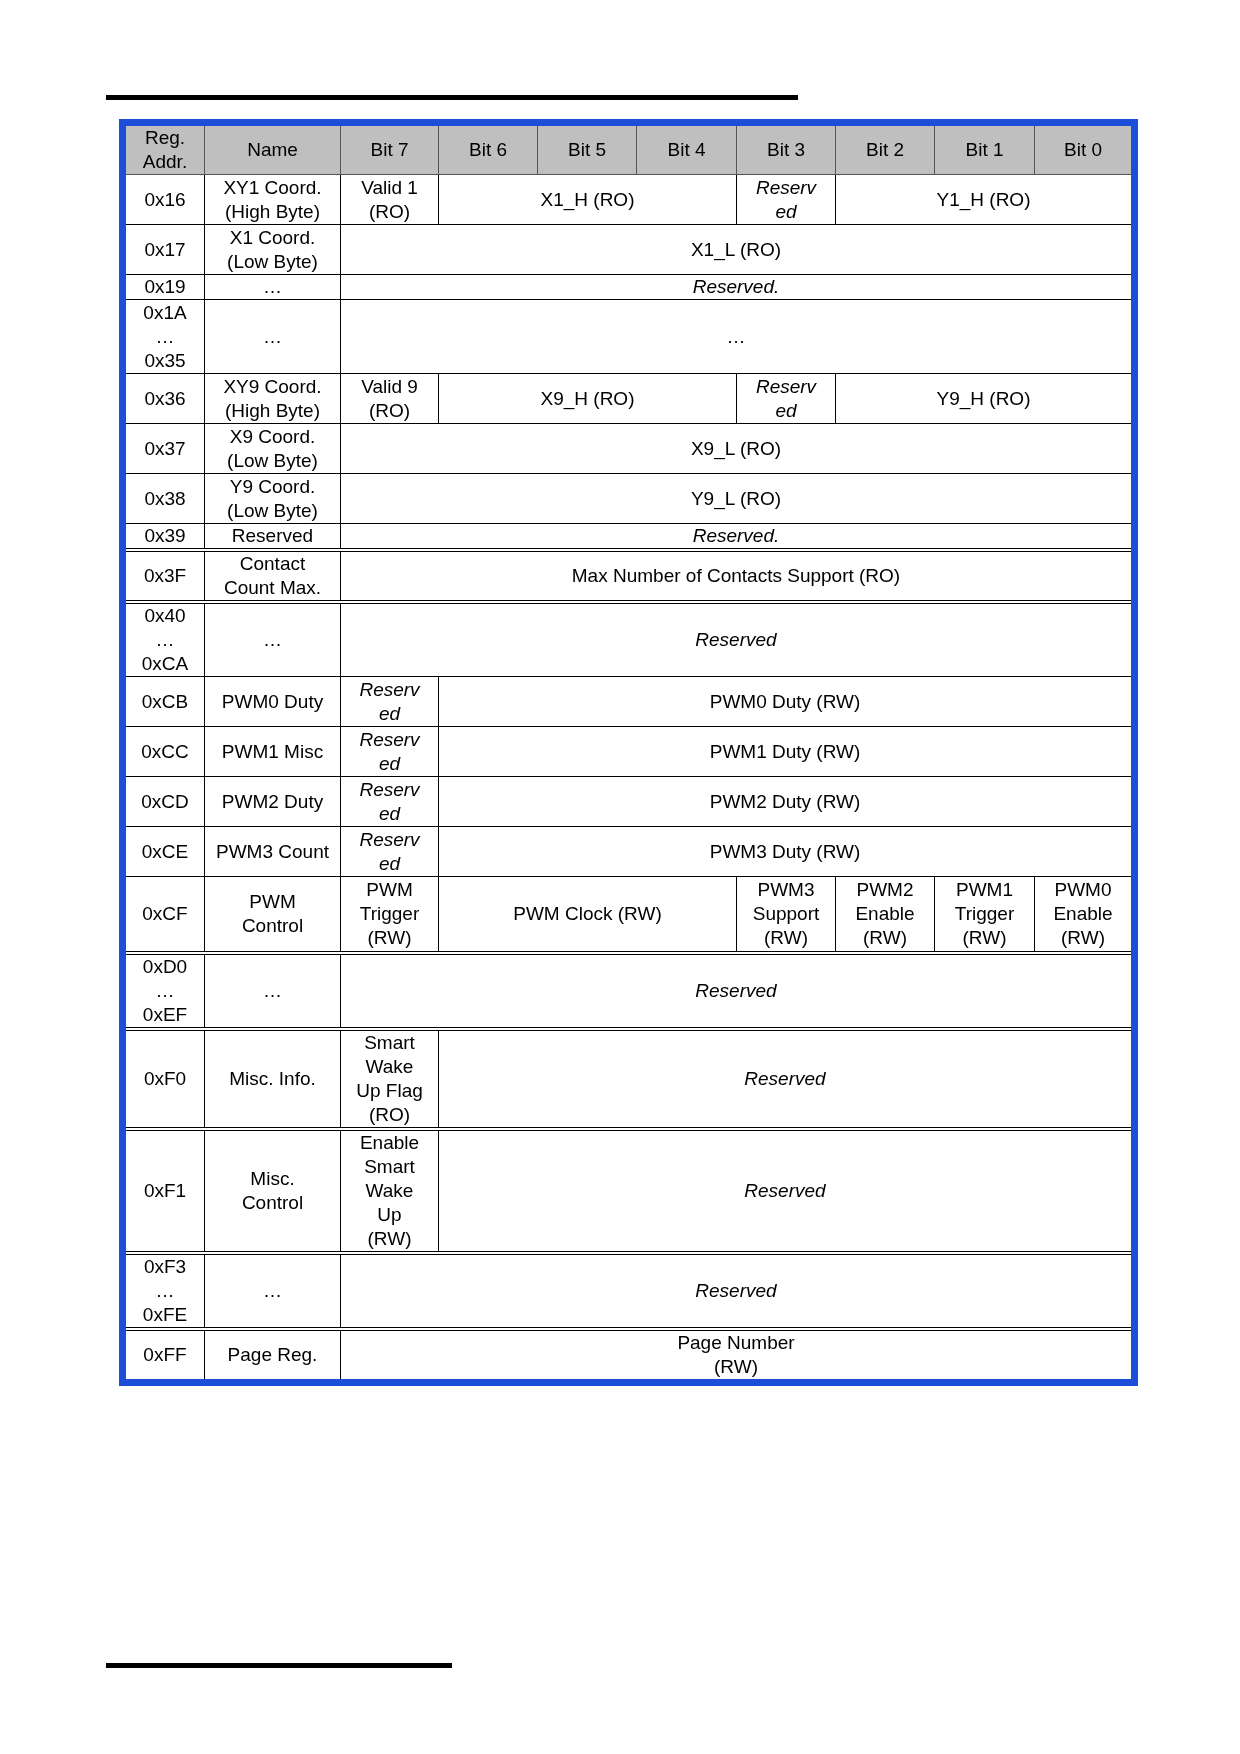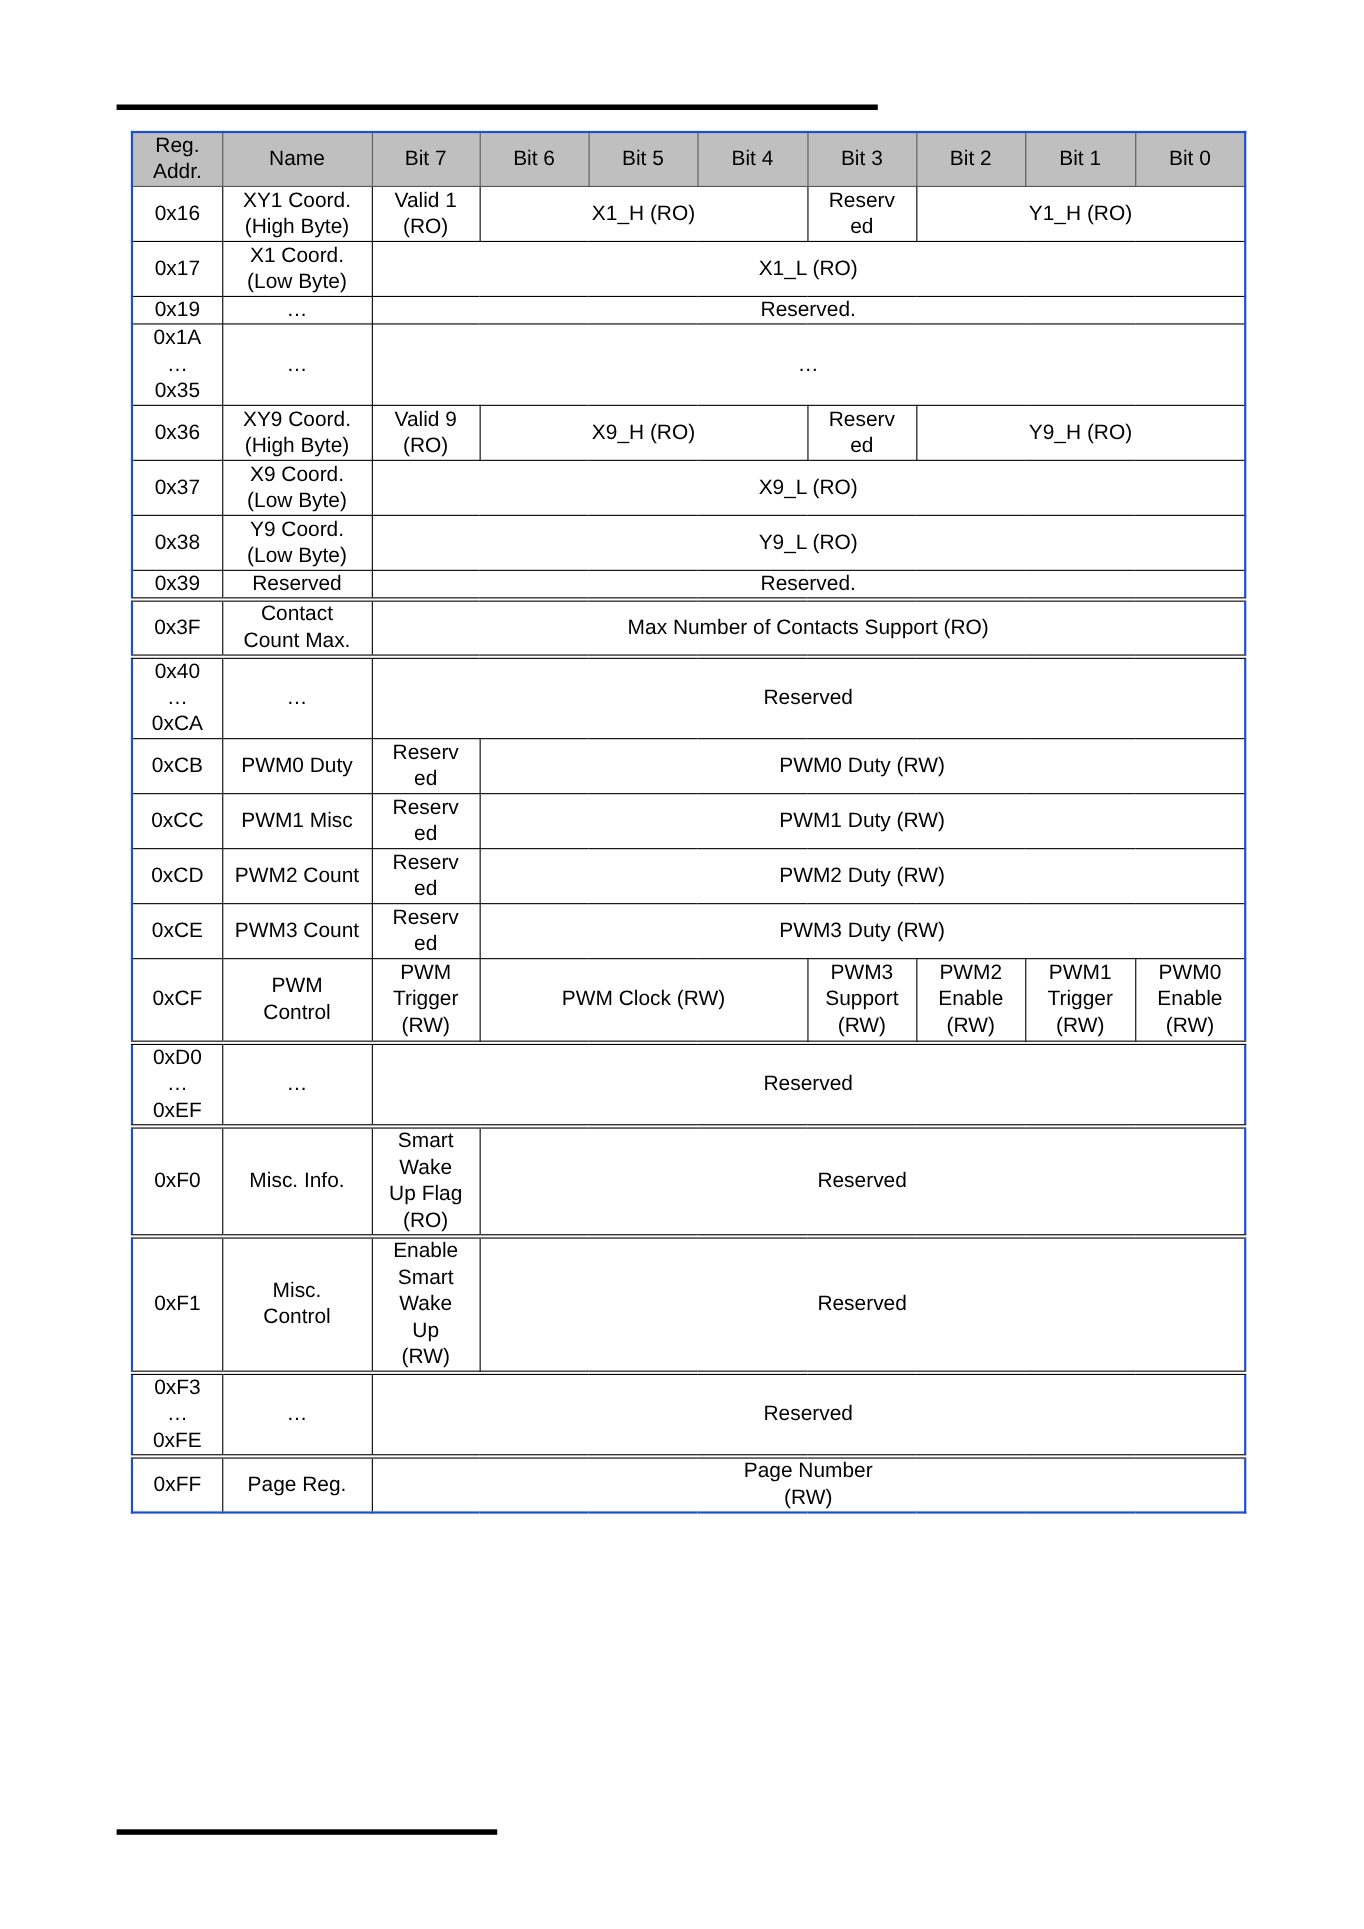--- a/index.html
+++ b/index.html
@@ -1,23 +1,23 @@
 <!DOCTYPE html>
 <html><head>
 <meta charset="utf-8">
 <style>
   html, body { margin: 0; padding: 0; background: #ffffff; }
   body { width: 1240px; height: 1754px; position: relative; font-family: "Liberation Sans", sans-serif; color: #000; }
   .rule-top { position: absolute; left: 106px; top: 95px; width: 692px; height: 5px; background: #000; }
   .rule-bottom { position: absolute; left: 106px; top: 1663px; width: 346px; height: 5px; background: #000; }
-  table.regs { position: absolute; left: 119px; top: 119px; width: 1012px; border-collapse: collapse; border: 2px solid #1d4ed8; table-layout: fixed; }
+  table.regs { position: absolute; left: 119px; top: 119px; width: 1012px; border-collapse: collapse; border: 7px solid #1d4ed8; table-layout: fixed; }
   table.regs td, table.regs th { border: 1px solid #000; text-align: center; vertical-align: middle; font-size: 19px; line-height: 24px; padding: 0 2px; font-weight: normal; }
   table.regs th { background: #bfbfbf; height: 48px; border-color: #555; }
   table.regs tr.dbl td { border-top: 4px double #000; }
-  .it { }
+  .it { font-style: italic; }
   .pre { white-space: pre-line; }
 </style>
 </head>
 <body>
 
 <div class="rule-top"></div>
 
 <table class="regs">
   <colgroup>
     <col style="width:82px">
@@ -124,21 +124,21 @@
   </tr>
   <tr style="height:50px">
     <td>0xCC</td>
     <td>PWM1 Misc</td>
     <td class="pre it">Reserv
 ed</td>
     <td colspan="7">PWM1 Duty (RW)</td>
   </tr>
   <tr style="height:50px">
     <td>0xCD</td>
-    <td>PWM2 Count</td>
+    <td>PWM2 Duty</td>
     <td class="pre it">Reserv
 ed</td>
     <td colspan="7">PWM2 Duty (RW)</td>
   </tr>
   <tr style="height:50px">
     <td>0xCE</td>
     <td>PWM3 Count</td>
     <td class="pre it">Reserv
 ed</td>
     <td colspan="7">PWM3 Duty (RW)</td>

